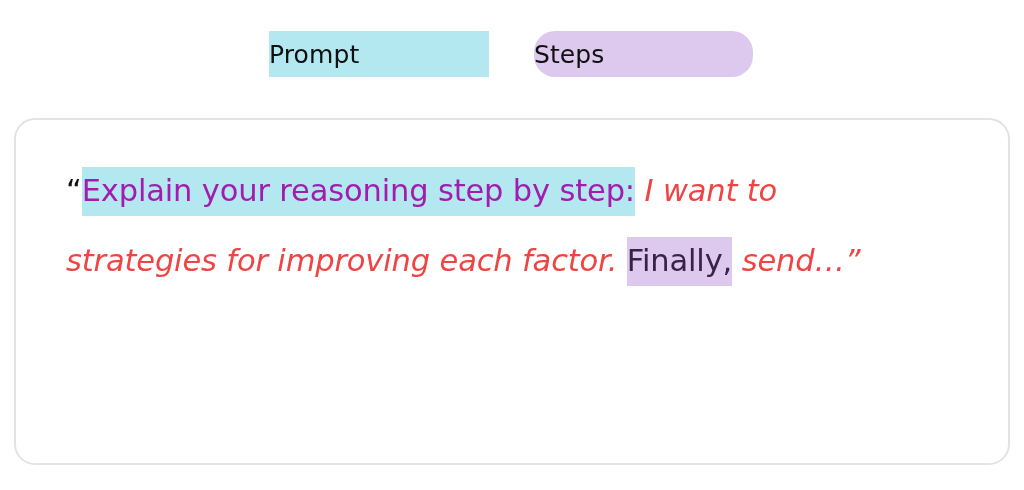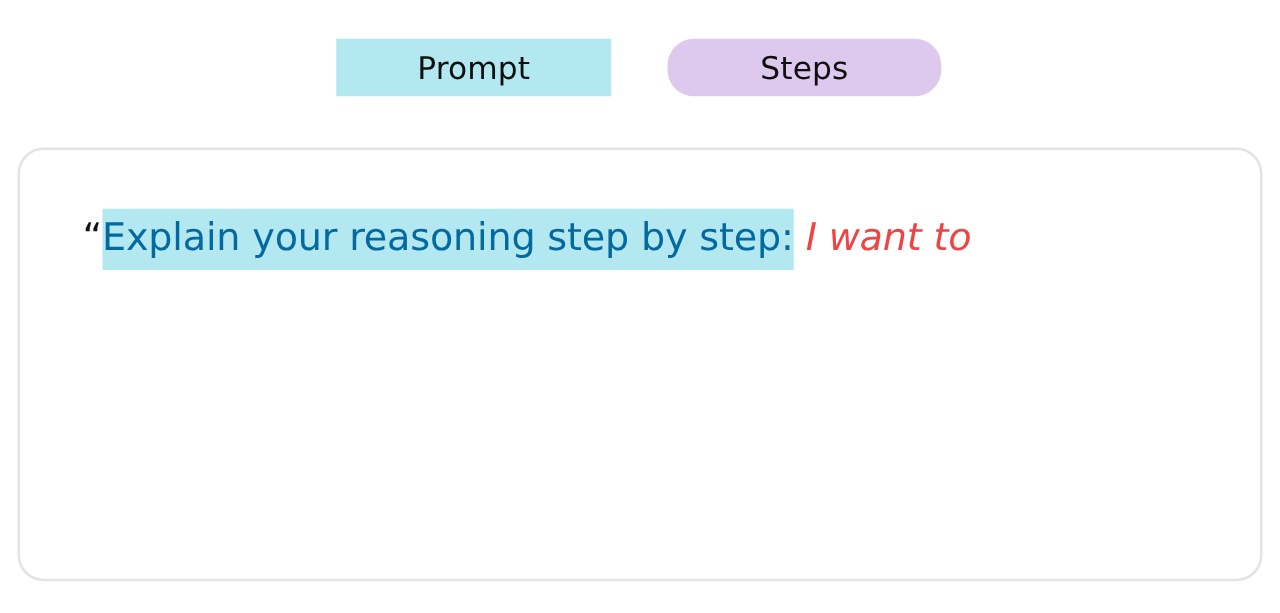--- a/index.html
+++ b/index.html
@@ -23,21 +23,20 @@
     top: 31px;
     width: 1024px;
     height: 46px;
   }
   .legend-chip {
     position: absolute;
     top: 0;
     height: 46px;
     display: flex;
     align-items: center;
-    justify-content: center;
     font-size: 25px;
     line-height: 1;
     color: #101010;
     letter-spacing: 0.1px;
     white-space: nowrap;
   }
   #legend-chip-prompt {
     left: 269px;
     width: 220px;
     background: #b4e8f0;
@@ -69,21 +68,21 @@
     font-size: 30.5px;
     line-height: 70px;
     color: #0f0f0f;
     letter-spacing: -0.15px;
     white-space: nowrap;
   }
   .line { height: 70px; }
 
   .hl-prompt {
     background: #b4e8f0;
-    color: #0369a1;
+    color: #a21caf;
     padding: 6px 0 8px 0;
   }
   .hl-steps {
     background: #ddc9ee;
     color: #3b2147;
     padding: 6px 0 8px 0;
   }
   .plain { color: #ef4444; font-style: italic; }
   .quote { color: #121212; }
 </style>
@@ -99,15 +98,16 @@
   </div>
 </div>
 
 <div id="prompt-card">
   <div id="prompt-text">
 
     <div class="line"><span class="quote">“</span><span class="hl-prompt">Explain your reasoning step by step:</span><span class="plain"> I want to</span></div>
 
 
 
+    <div class="line"><span class="plain">strategies for improving each factor. </span><span class="hl-steps">Finally,</span><span class="plain"> send…”</span></div>
 
   </div>
 </div>
 
 </body></html>

